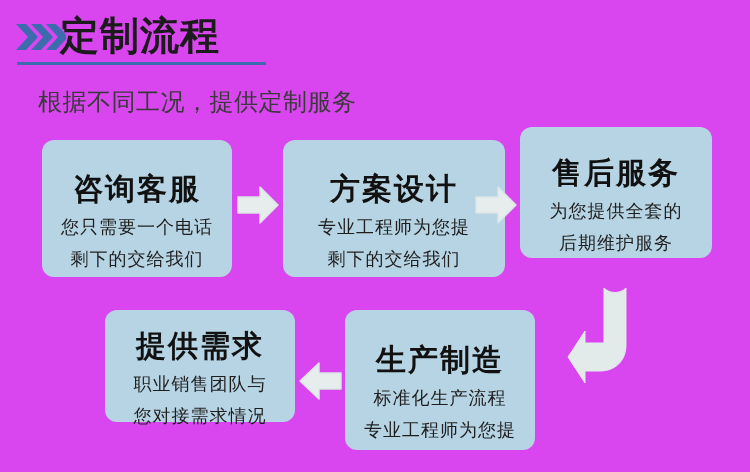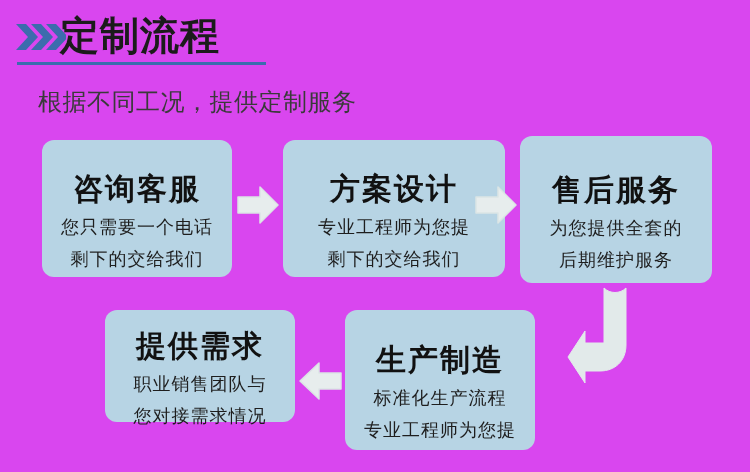--- a/index.html
+++ b/index.html
@@ -87,21 +87,21 @@
     font-size: 18px;
     color: #1e1e1e;
     letter-spacing: 1px;
     line-height: 32px;
     white-space: nowrap;
   }
 
   
   #box-consult  { left: 42px;  top: 140px; width: 190px; height: 137px; }
   #box-design   { left: 283px; top: 140px; width: 222px; height: 137px; }
-  #box-after    { left: 520px; top: 136px; width: 192px; height: 147px; }
+  #box-after    { left: 520px; top: 127px; width: 192px; height: 131px; }
   
   #box-demand   { left: 105px; top: 310px; width: 190px; height: 112px; }
   #box-produce  { left: 345px; top: 310px; width: 190px; height: 140px; }
 
   
   .arrow-shape {
     position: absolute;
   }
   #arrow-1 { left: 236px; top: 183px; width: 44px; height: 44px; }
   #arrow-2 { left: 474px; top: 183px; width: 44px; height: 44px; }

